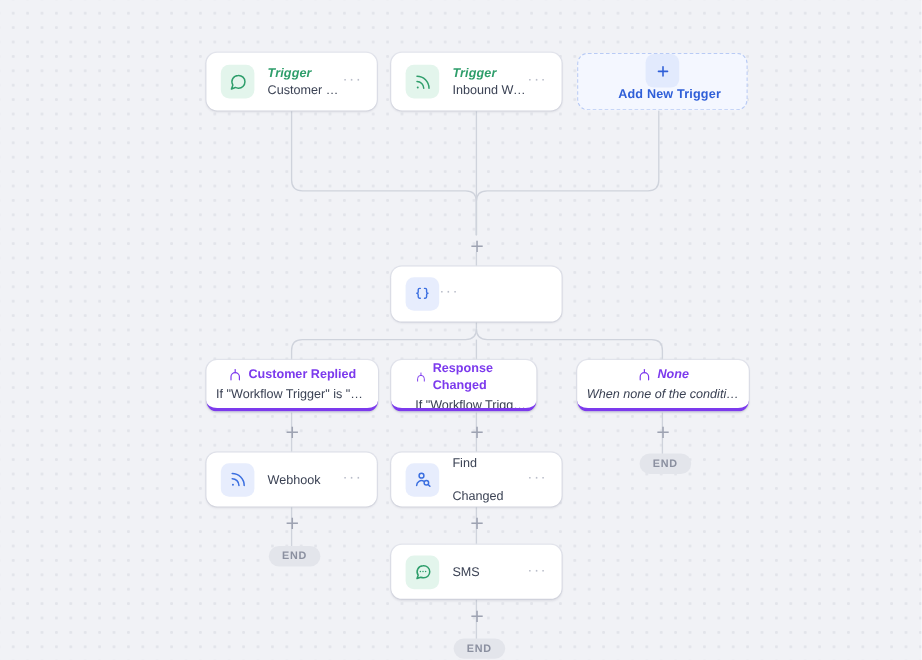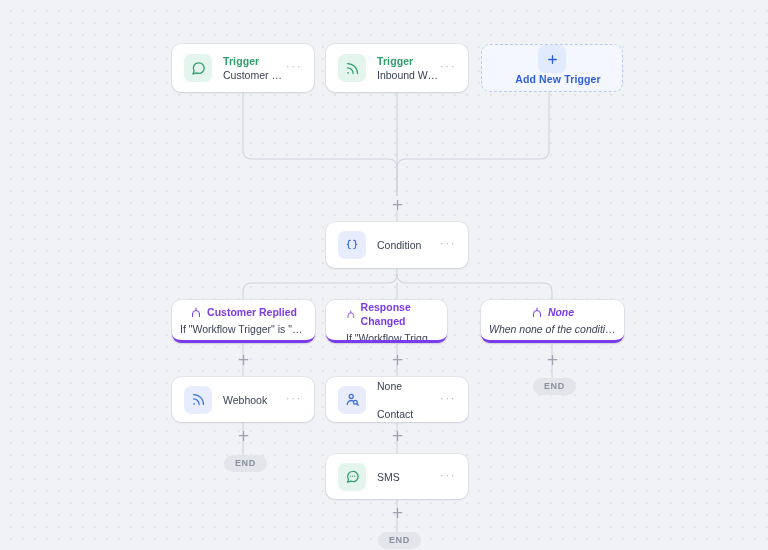--- a/index.html
+++ b/index.html
@@ -40,20 +40,21 @@
     border-radius: 7px;
     display: flex; align-items: center; justify-content: center;
     flex: 0 0 auto;
   }
   .node .txt { margin-left: 11px; flex: 1 1 auto; min-width: 0; }
   .node .kicker {
     font-size: 10.5px;
     font-weight: bold;
     line-height: 13px;
     letter-spacing: .1px;
+    font-style: italic;
   }
   .node .title {
     font-size: 10.5px;
     color: #3b4254;
     line-height: 14px;
     white-space: nowrap;
     overflow: hidden;
     text-overflow: ellipsis;
   }
   .node .single {
@@ -239,23 +240,20 @@
 
   <div class="plus-btn" style="left:391px; top:199px;">+</div>
 
   <div class="node" style="left:326px; top:222px; width:142px; height:46px;">
     <span class="ico blue-ico">
       <svg width="14" height="14" viewBox="0 0 24 24" fill="none" stroke="#3b6fe0" stroke-width="2" stroke-linecap="round" stroke-linejoin="round">
         <path d="M9 4H8a2 2 0 0 0-2 2v3a2 2 0 0 1-2 2 2 2 0 0 1 2 2v3a2 2 0 0 0 2 2h1"></path>
         <path d="M15 4h1a2 2 0 0 1 2 2v3a2 2 0 0 0 2 2 2 2 0 0 0-2 2v3a2 2 0 0 1-2 2h-1"></path>
       </svg>
     </span>
-    <span class="txt">
-      <span class="single">Condition</span>
-    </span>
     <span class="dots">···</span>
   </div>
 
   <div class="branch" style="left:172px; top:300px; width:143px; height:43px;">
     <span class="brow">
       <svg width="12" height="12" viewBox="0 0 24 24" fill="none" stroke="#7c3aed" stroke-width="2" stroke-linecap="round" stroke-linejoin="round">
         <path d="M5 21v-5a7 7 0 0 1 7-7 7 7 0 0 1 7 7v5"></path>
         <path d="M12 9V4"></path>
       </svg>
       <span class="blabel">Customer Replied</span>
@@ -308,21 +306,21 @@
   <div class="node" style="left:326px; top:377px; width:142px; height:45px;">
     <span class="ico blue-ico">
       <svg width="15" height="15" viewBox="0 0 24 24" fill="none" stroke="#3b6fe0" stroke-width="2" stroke-linecap="round" stroke-linejoin="round">
         <circle cx="10" cy="7" r="3.2"></circle>
         <path d="M3.5 20a6.5 6.5 0 0 1 9.5-5.6"></path>
         <circle cx="16.5" cy="16.5" r="3"></circle>
         <path d="M19 19l2.2 2.2"></path>
       </svg>
     </span>
     <span class="txt">
-      <span class="single">None Contact</span>
+      <span class="single">Find Changed</span>
     </span>
     <span class="dots">···</span>
   </div>
 
   <div class="plus-btn" style="left:237px; top:430px;">+</div>
   <div class="plus-btn" style="left:391px; top:430px;">+</div>
 
   <div class="end-pill" style="left:224px; top:455px;">END</div>
 
   <div class="node" style="left:326px; top:454px; width:142px; height:45px;">

